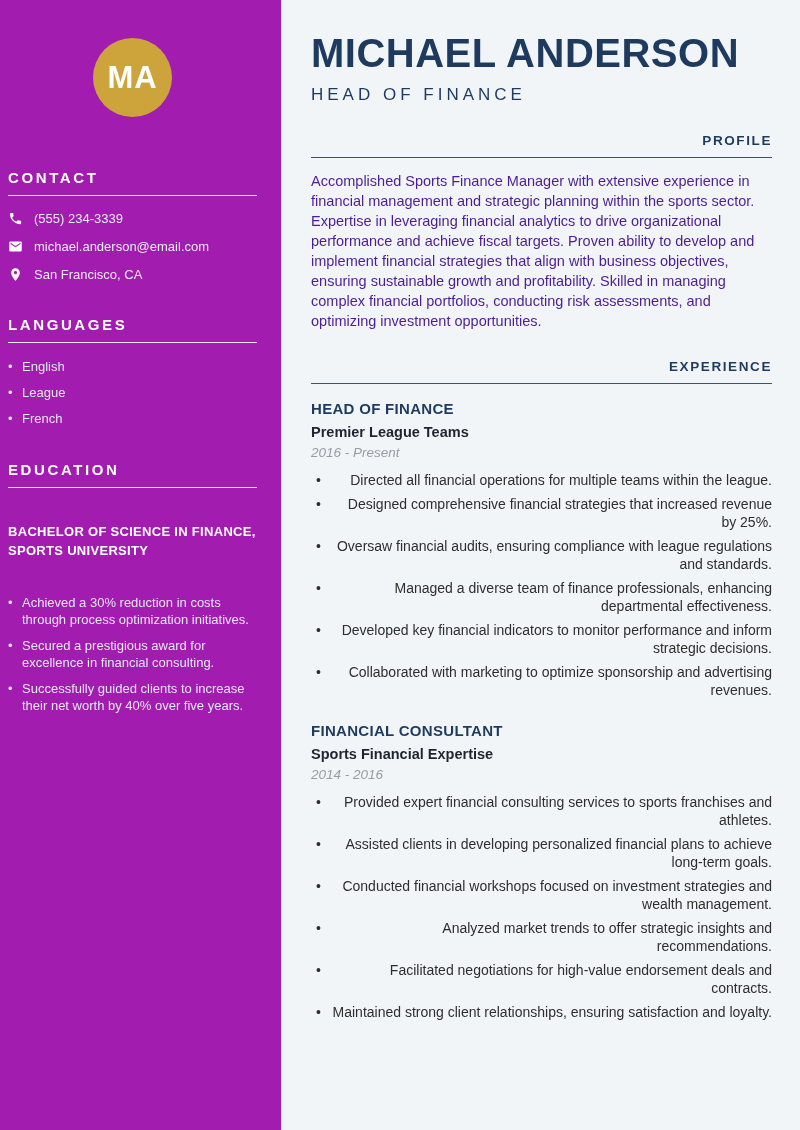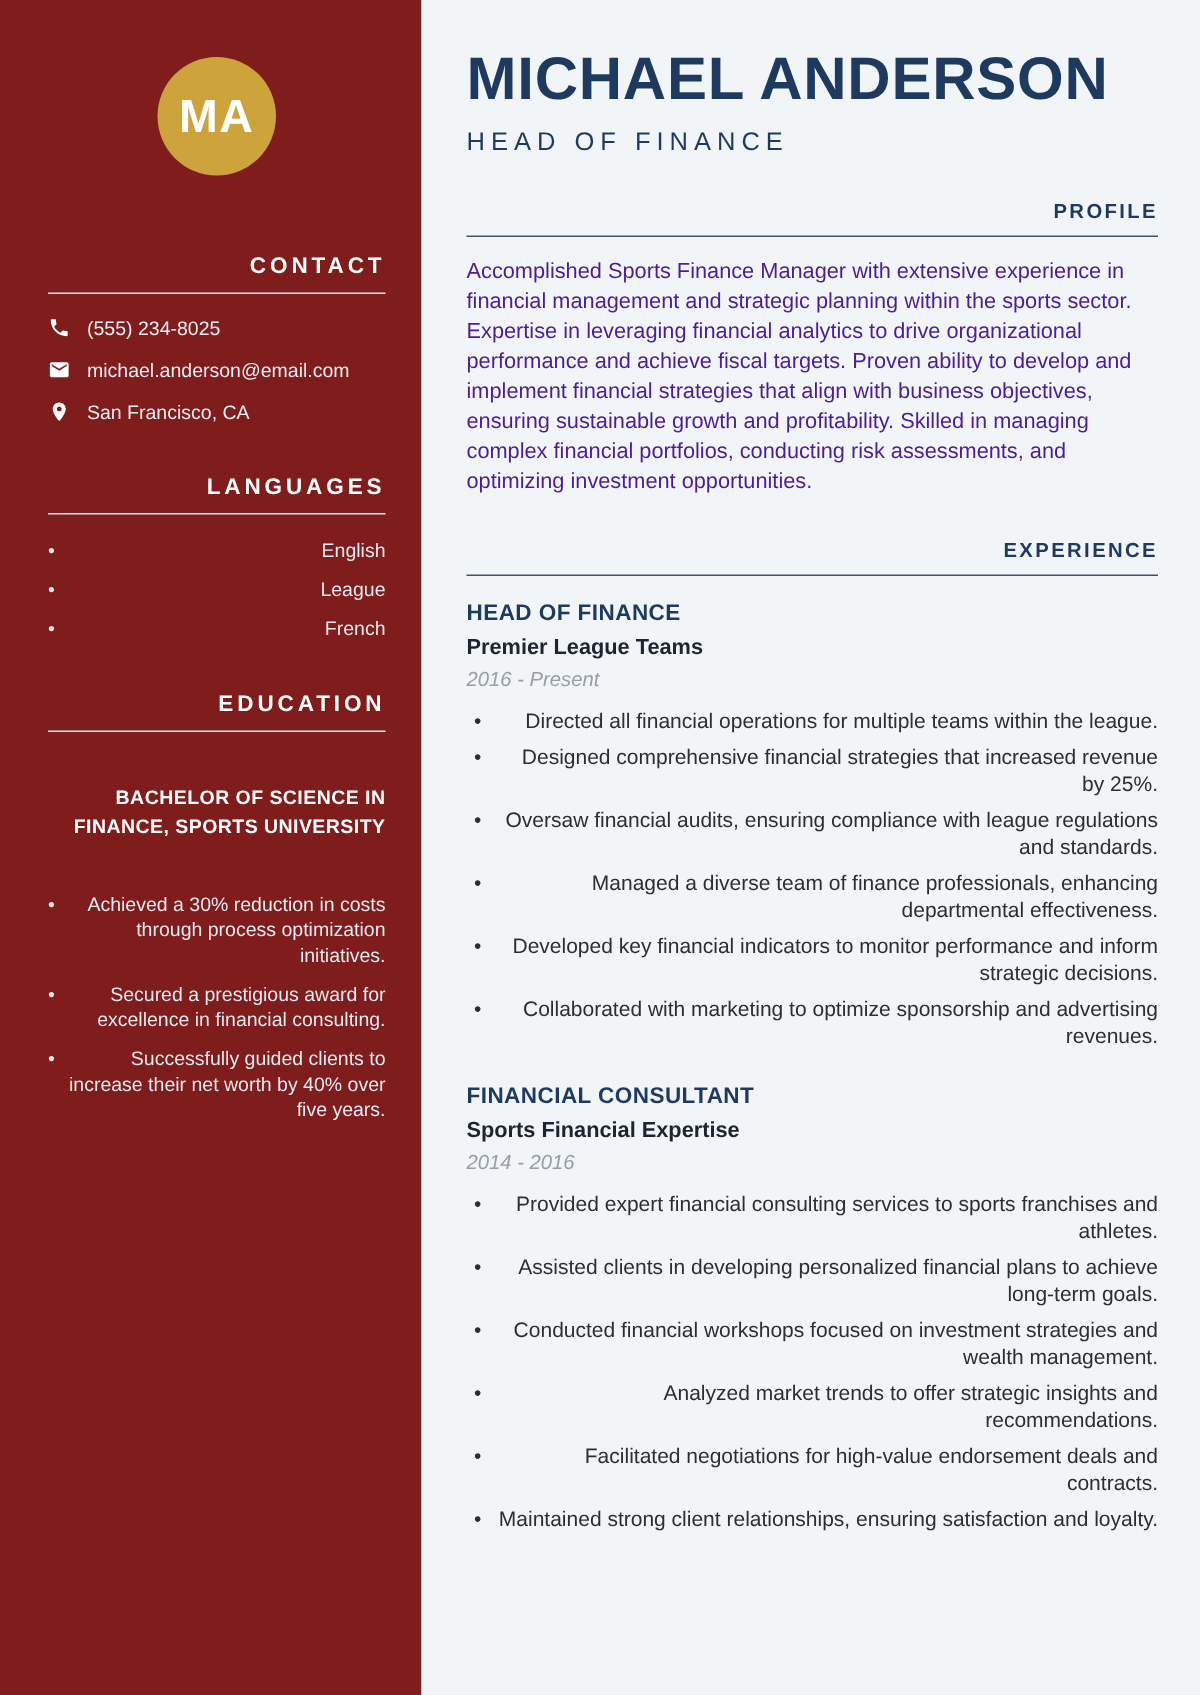--- a/index.html
+++ b/index.html
@@ -12,24 +12,23 @@
     width: 800px;
     height: 1130px;
     display: flex;
     overflow: hidden;
   }
 
   
   .sidebar {
     width: 281px;
     flex: 0 0 281px;
-    background: #7f1d1d;
+    background: #a21caf;
     color: #e6edf3;
-    padding: 38px 24px 30px 32px;
-    text-align: right;
+    padding: 38px 24px 30px 8px;
   }
   .avatar {
     width: 79px;
     height: 79px;
     border-radius: 50%;
     background: #cda43c;
     margin: 0 auto;
     display: flex;
     align-items: center;
     justify-content: center;
@@ -174,21 +173,21 @@
     </div>
 
     <section class="s-sec first">
       <div class="s-head">CONTACT</div>
       <div class="contact-row">
         <span class="cicon">
           <svg viewBox="0 0 24 24">
               <path d="M6.62 10.79c1.44 2.83 3.76 5.14 6.59 6.59l2.2-2.2c.27-.27.67-.36 1.02-.24 1.12.37 2.33.57 3.57.57.55 0 1 .45 1 1V20c0 .55-.45 1-1 1-9.39 0-17-7.61-17-17 0-.55.45-1 1-1h3.5c.55 0 1 .45 1 1 0 1.25.2 2.45.57 3.57.11.35.03.74-.25 1.02l-2.2 2.2z"></path>
             </svg>
         </span>
-        <span>(555) 234-8025</span>
+        <span>(555) 234-3339</span>
       </div>
       <div class="contact-row">
         <span class="cicon">
           <svg viewBox="0 0 24 24">
               <path d="M20 4H4c-1.1 0-1.99.9-1.99 2L2 18c0 1.1.9 2 2 2h16c1.1 0 2-.9 2-2V6c0-1.1-.9-2-2-2zm0 4l-8 5-8-5V6l8 5 8-5v2z"></path>
             </svg>
         </span>
         <span>michael.anderson@email.com</span>
       </div>
       <div class="contact-row">

